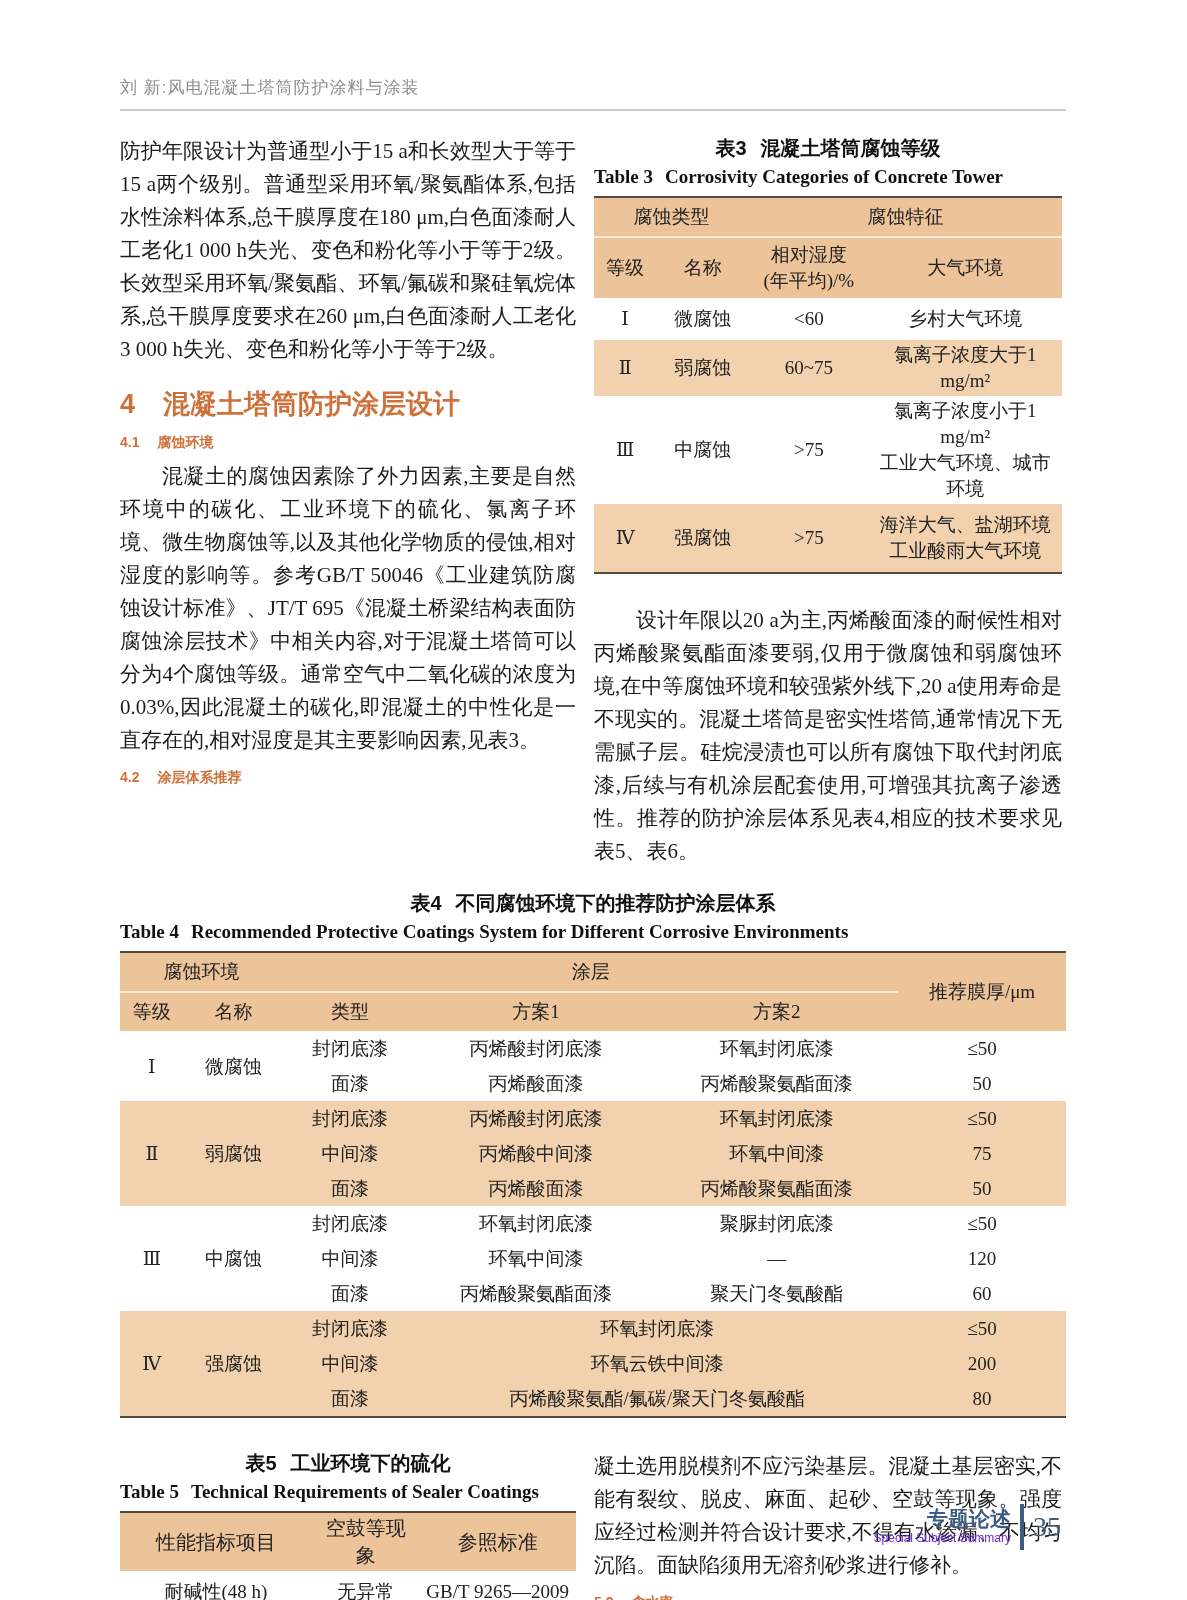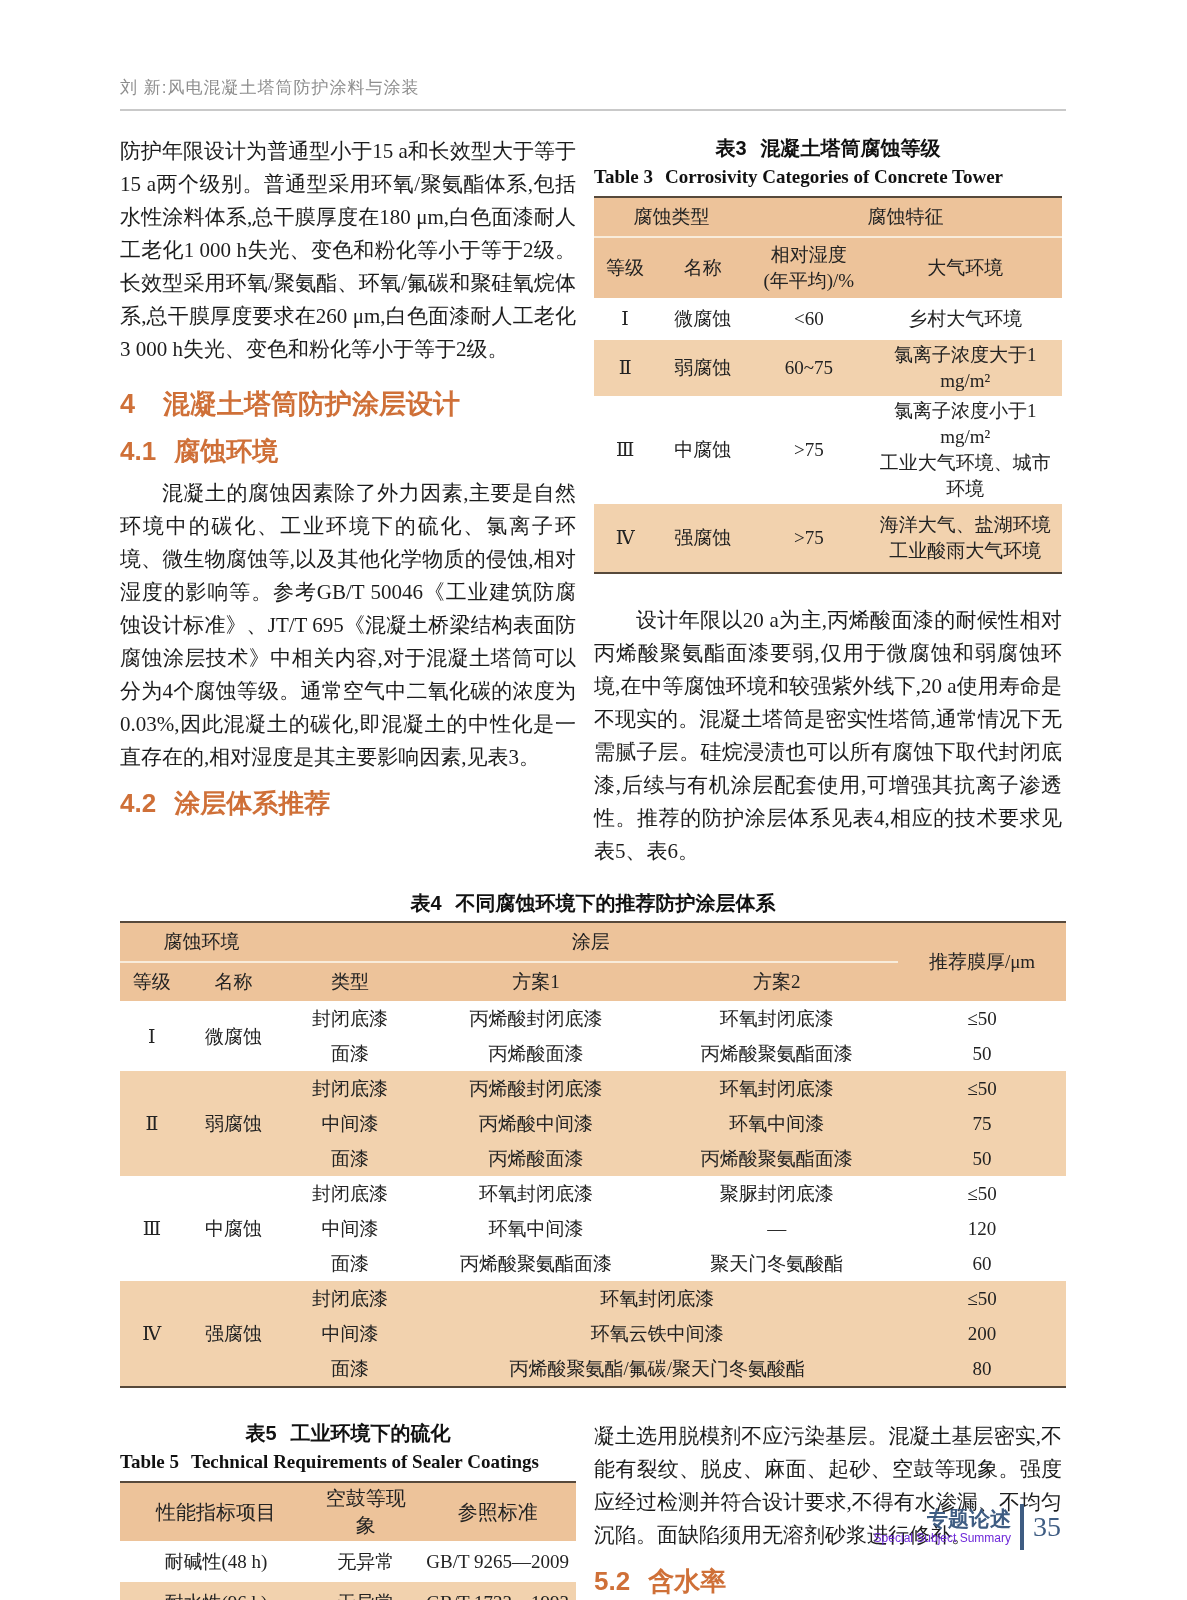--- a/index.html
+++ b/index.html
@@ -29,21 +29,21 @@
   p.body { font-size:21px; line-height:33px; text-align:justify; margin:0; }
   p.indent { text-indent:2em; }
 
   h1.sec {
     font-family:"Liberation Sans","DejaVu Sans",sans-serif;
     color:#cf7038; font-size:27px; font-weight:bold; margin:20px 0 10px 0;
   }
   h1.sec .num { margin-right:28px; }
   h2.sub {
     font-family:"Liberation Sans","DejaVu Sans",sans-serif;
-    color:#cf7038; font-size:26px; font-weight:bold; margin:12px 0 8px 0;
+    color:#cf7038; font-size:14px; font-weight:bold; margin:12px 0 8px 0;
   }
   h2.sub .num { margin-right:18px; }
 
   
   .tbl-title-cn {
     text-align:center; font-family:"Liberation Sans","DejaVu Sans",sans-serif;
     font-weight:bold; font-size:20px; margin:0 0 4px 0; color:#111;
   }
   .tbl-title-cn .lbl { margin-right:14px; }
   .tbl-title-en {
@@ -176,20 +176,23 @@
           </tbody>
         </table>
 
         <p class="body indent" style="margin-top:30px;">设计年限以20 a为主,丙烯酸面漆的耐候性相对丙烯酸聚氨酯面漆要弱,仅用于微腐蚀和弱腐蚀环境,在中等腐蚀环境和较强紫外线下,20 a使用寿命是不现实的。混凝土塔筒是密实性塔筒,通常情况下无需腻子层。硅烷浸渍也可以所有腐蚀下取代封闭底漆,后续与有机涂层配套使用,可增强其抗离子渗透性。推荐的防护涂层体系见表4,相应的技术要求见表5、表6。</p>
       </div>
     </div>
 
     <div class="t4-wrap">
       <p class="tbl-title-cn">
         <span class="lbl">表4</span><span>不同腐蚀环境下的推荐防护涂层体系</span>
+      </p>
+      <p class="tbl-title-en">
+        <span class="lbl">Table 4</span><span>Recommended Protective Coatings System for Different Corrosive Environments</span>
       </p>
       <table class="tbl t4">
         <thead>
           <tr>
             <th class="grp" colspan="2">腐蚀环境</th>
             <th class="grp" colspan="3">涂层</th>
             <th class="c-th" rowspan="2">推荐膜厚/μm</th>
           </tr>
           <tr>
             <th class="c-grade">等级</th>

